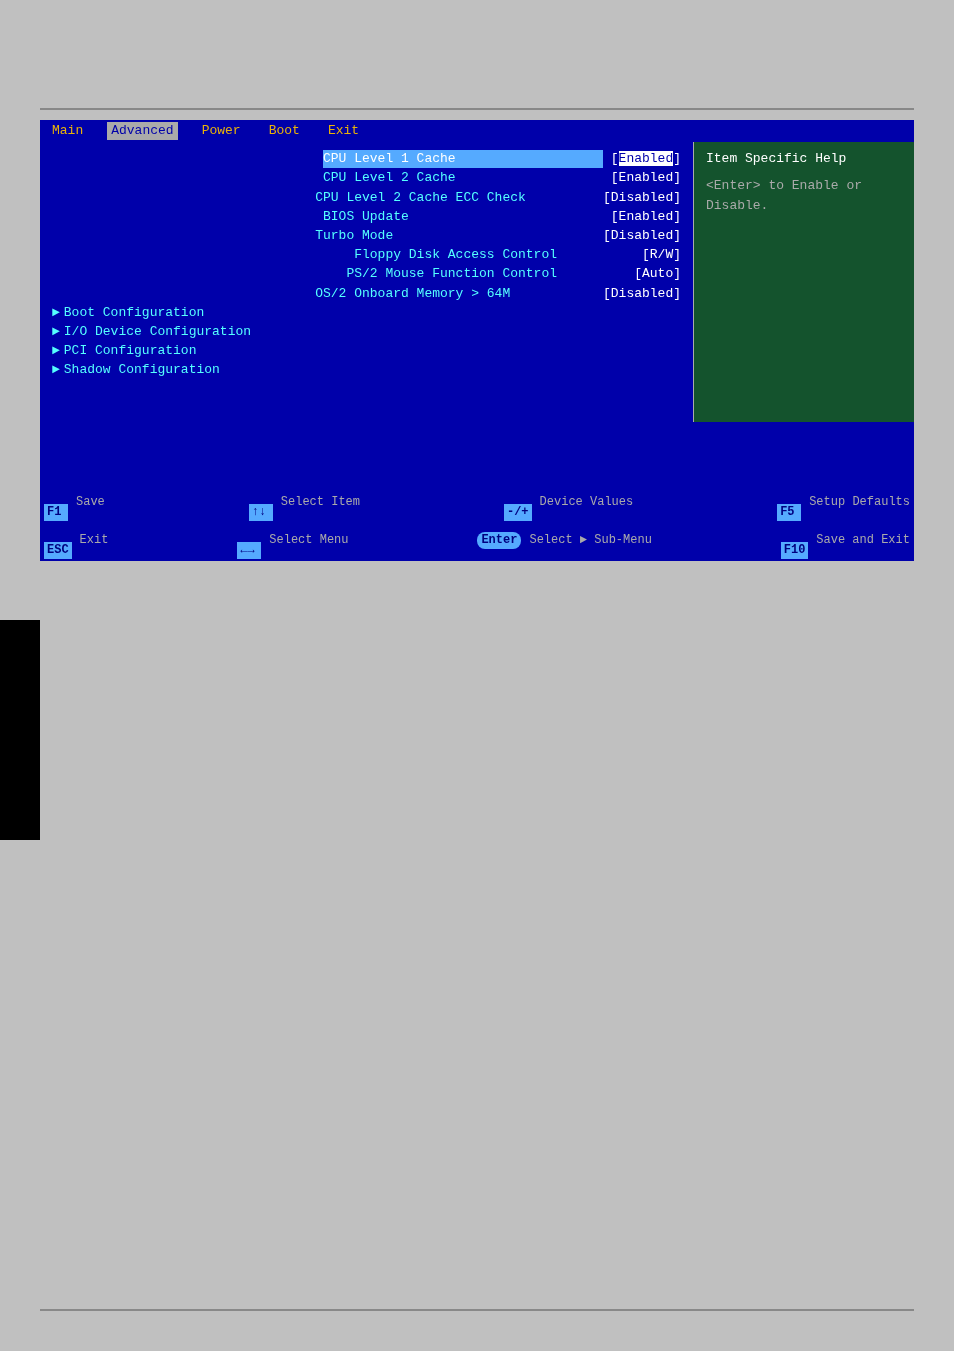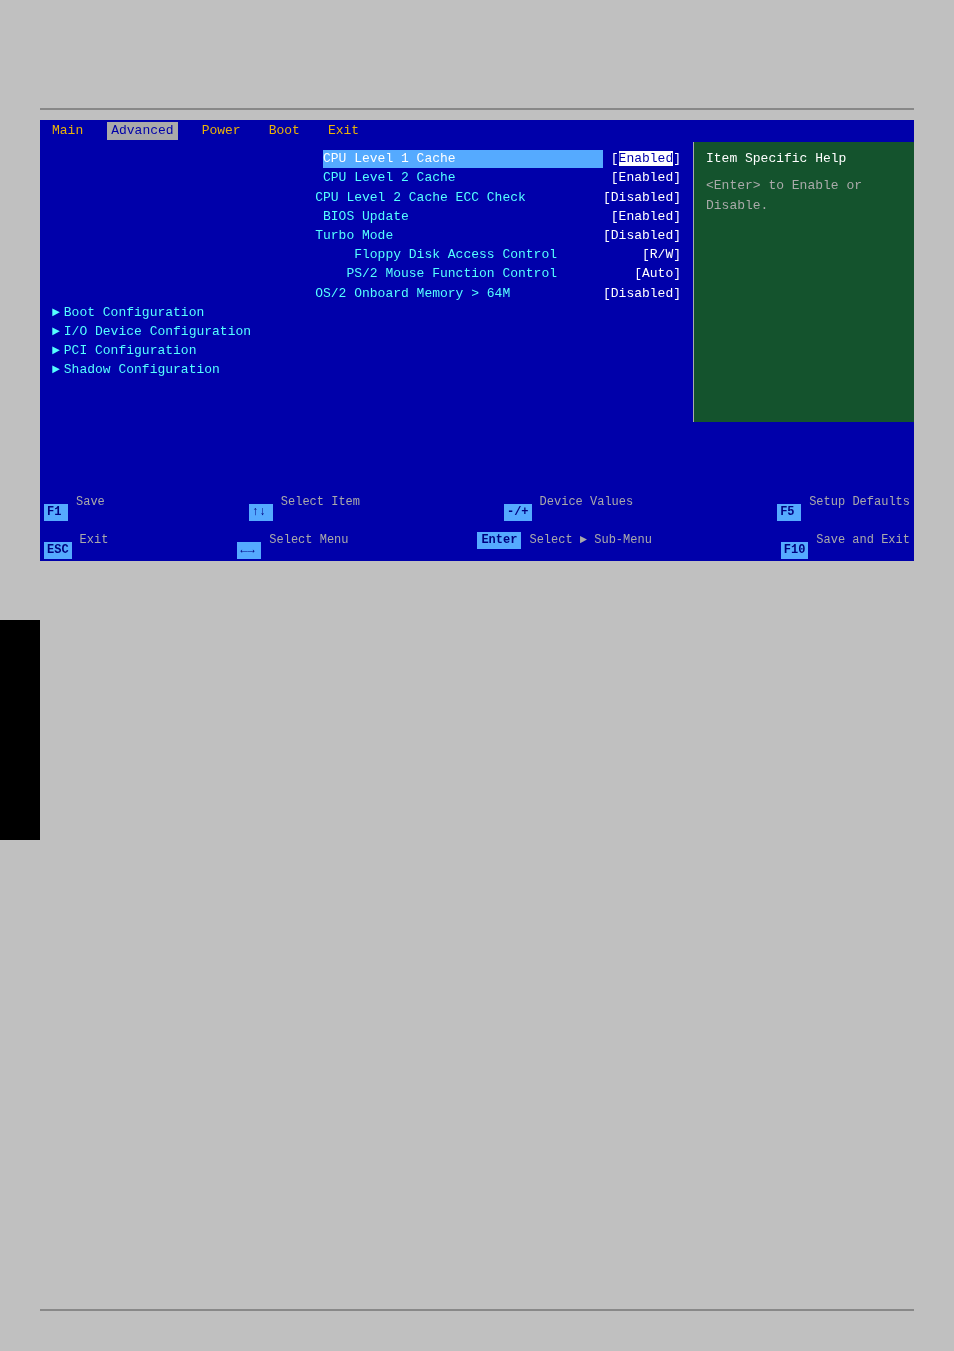--- a/index.html
+++ b/index.html
@@ -210,20 +210,21 @@
       color: #aaaaaa;
       flex: 1;
     }
 
     .enter-key {
       background: #55aaff;
       color: #000080;
       font-weight: bold;
       padding: 0 4px;
       font-size: 12px;
+      border-radius: 8px;
     }
   </style>
 </head>
 <body>
 
 <div class="page-container">
 
   <div class="top-line"></div>
 
   <div class="bios-screen">

